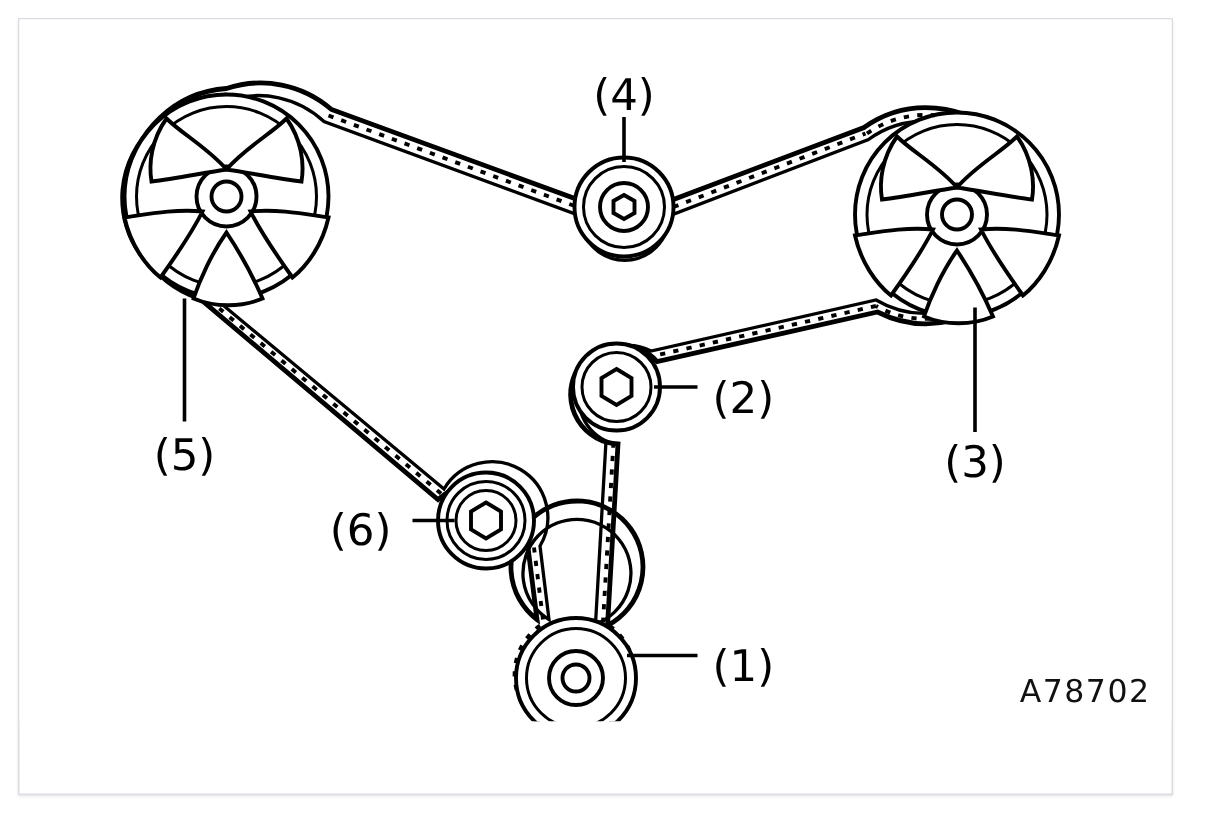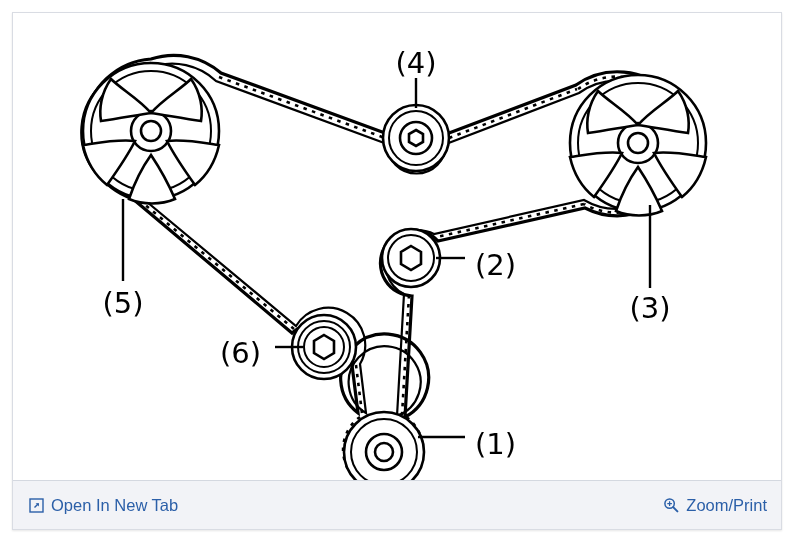--- a/index.html
+++ b/index.html
@@ -240,38 +240,18 @@
           <text class="lbl" x="462" y="441" text-anchor="start">(1)</text>
           <text class="lbl" x="462" y="262" text-anchor="start">(2)</text>
           <text class="lbl" x="637" y="305" text-anchor="middle">(3)</text>
           <text class="lbl" x="403" y="60" text-anchor="middle">(4)</text>
           <text class="lbl" x="110" y="300" text-anchor="middle">(5)</text>
           <text class="lbl" x="248" y="350" text-anchor="end">(6)</text>
         </g>
 
       </svg>
 
+      <div id="diagram-code">A78702</div>
     </div>
 
-    <div id="toolbar">
-
-      <div class="tb-action">
-        <svg class="tb-icon" width="15" height="15" viewBox="0 0 15 15" xmlns="http://www.w3.org/2000/svg">
-          <rect x="1" y="1" width="13" height="13" fill="none" stroke="#2b5fa8" stroke-width="1.4"></rect>
-          <path d="M5.5 9.5 L9.5 5.5" stroke="#2b5fa8" stroke-width="1.4" fill="none"></path>
-          <path d="M6.6 5.3 L9.9 5.3 L9.9 8.6 Z" fill="#2b5fa8"></path>
-        </svg>
-        <span class="tb-label">Open In New Tab</span>
-      </div>
-
-      <div class="tb-action">
-        <svg class="tb-icon" width="16" height="16" viewBox="0 0 16 16" xmlns="http://www.w3.org/2000/svg">
-          <circle cx="6.6" cy="6.6" r="4.7" fill="none" stroke="#2b5fa8" stroke-width="1.5"></circle>
-          <path d="M10.2 10.2 L14.4 14.4" stroke="#2b5fa8" stroke-width="1.9" stroke-linecap="round" fill="none"></path>
-          <path d="M6.6 4.3 L6.6 8.9 M4.3 6.6 L8.9 6.6" stroke="#2b5fa8" stroke-width="1.25" fill="none"></path>
-        </svg>
-        <span class="tb-label">Zoom/Print</span>
-      </div>
-
-    </div>
 
   </div>
 </div>
 
 </body></html>

